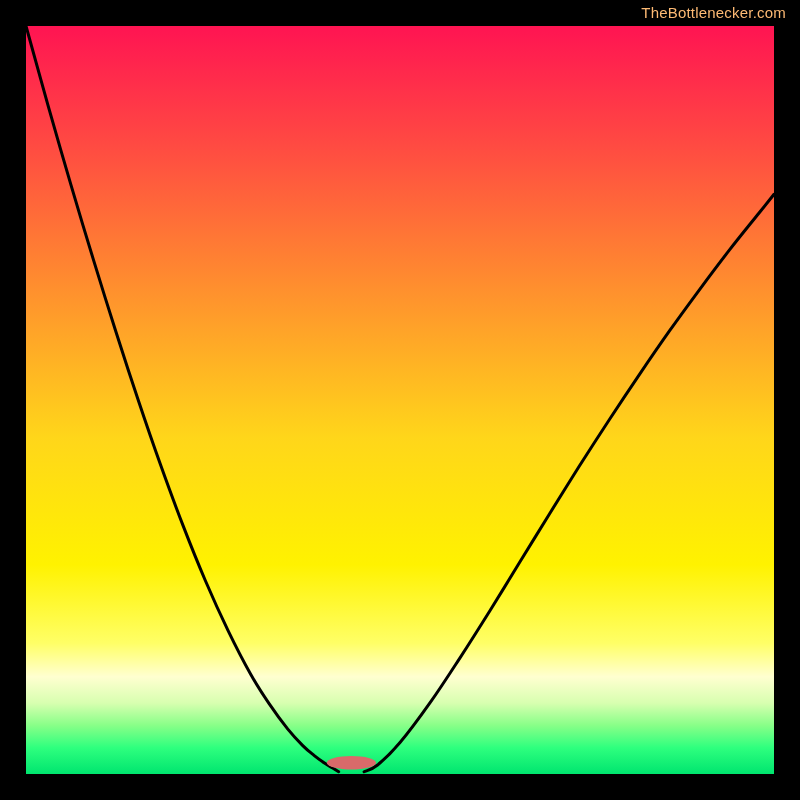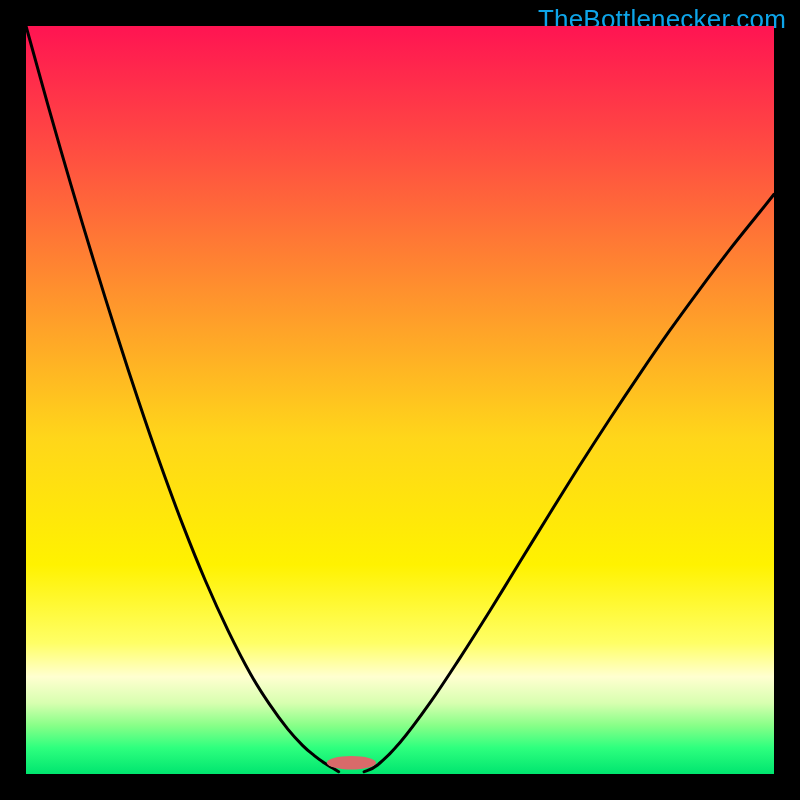--- a/index.html
+++ b/index.html
@@ -23,22 +23,22 @@
     top: 26px;
     left: 26px;
     width: 748px;
     height: 748px;
     overflow: hidden;
   }
   .watermark {
     position: absolute;
     top: 4px;
     right: 14px;
-    color: #0ea5e9;
-    font-size: 26px;
+    color: #fdba74;
+    font-size: 15px;
     letter-spacing: 0.2px;
     font-weight: 400;
   }
   svg { display: block; }
 </style>
 </head>
 <body>
 
 <div class="frame">
   <div class="watermark">TheBottleneсker.com</div>

